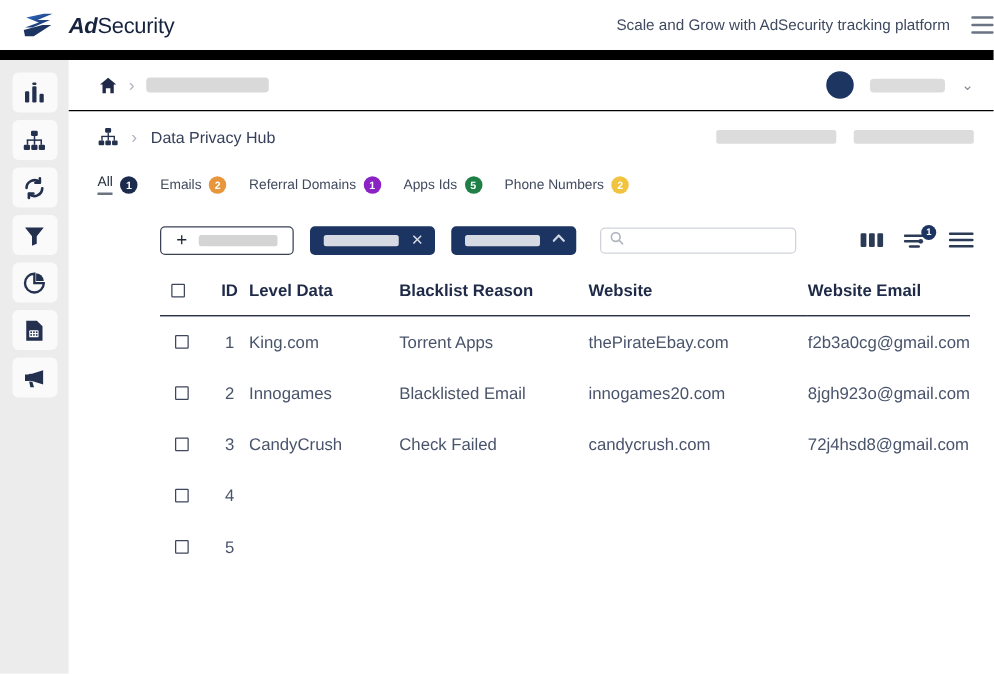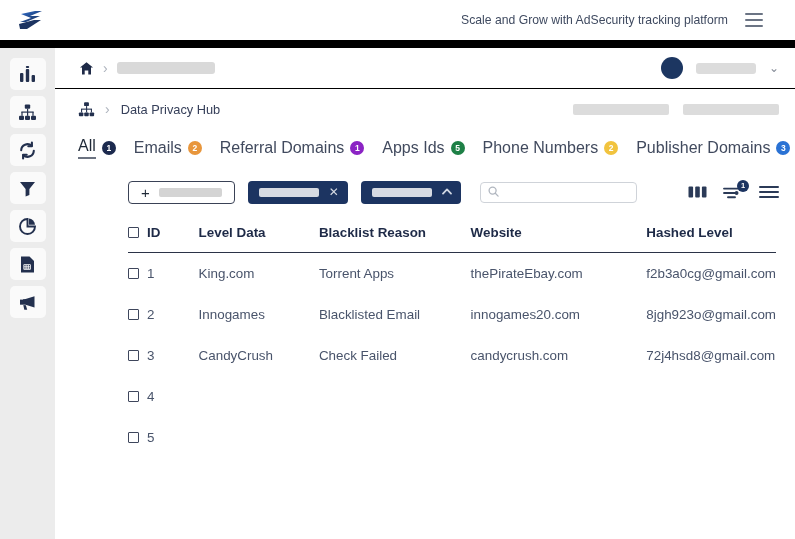--- a/index.html
+++ b/index.html
@@ -15,21 +15,21 @@
   .brandbar {
     position: absolute; top: 0; left: 0; width: 795px; height: 40px;
     background: #ffffff; display: flex; align-items: center;
   }
   .brand-left { display: flex; align-items: center; gap: 11px; padding-left: 18px; }
   .logo-mark { width: 26px; height: 22px; display: block; }
   .brand-name { font-size: 17.5px; color: #17233e; letter-spacing: -.2px; }
   .brand-name b { font-weight: bold; font-style: italic; }
   .brand-name span { font-weight: normal; }
   .brand-right {
-    margin-left: auto; display: flex; align-items: center; gap: 17px; padding-right: 32px;
+    margin-left: auto; display: flex; align-items: center; gap: 17px; padding-right: 0;
   }
   .brand-tagline { font-size: 12.2px; color: #3f4a60; }
   .hamburger-top { width: 18px; height: 14px; display:flex; flex-direction: column; justify-content: space-between; cursor: pointer; }
   .hamburger-top i { display: block; height: 2px; background: #6b7484; border-radius: 1px; }
 
   
   .blackband {
     position: absolute; top: 40px; left: 0; width: 795px; height: 8px; background: #000;
   }
 
@@ -71,21 +71,21 @@
   }
   .sec-icon { display: flex; margin-right: 10px; }
   .sec-sep { color: #adb3bd; font-size: 14px; margin-right: 11px; }
   .sec-title { font-size: 12.8px; color: #37405a; }
   .sectionbar-right { margin-left: auto; display: flex; gap: 14px; }
   .skel-sec { width: 96px; height: 11px; background: #dcdcdc; border-radius: 2px; }
 
   
   .tabs { display: flex; align-items: center; gap: 18px; padding: 3px 0 0 23px; height: 34px; }
   .tab { display: flex; align-items: center; gap: 6px; cursor: pointer; }
-  .tab-label { font-size: 16px; color: #414a5e; }
+  .tab-label { font-size: 11px; color: #414a5e; }
   .tab.active .tab-label { color: #1f2937; border-bottom: 2px solid #6b7280; padding-bottom: 2px; }
   .badge {
     min-width: 14px; height: 14px; padding: 0 3px; border-radius: 50%;
     color: #fff; font-size: 8.5px; font-weight: bold;
     display: flex; align-items: center; justify-content: center;
   }
 
   
   .toolbar { display: flex; align-items: center; padding: 12px 16px 0 73px; height: 46px; }
   .btn-add {
@@ -123,21 +123,21 @@
   table { width: 100%; border-collapse: collapse; }
   thead th {
     text-align: left; font-size: 13.4px; color: #1e2a47; font-weight: bold;
     padding: 6px 0 12px 0; border-bottom: 1px solid #2b3347;
   }
   thead th.c-id { width: 72px; }
   thead th.c-level { width: 122px; }
   thead th.c-reason { width: 155px; }
   thead th.c-site { width: 178px; margin-left: 29px; }
   tbody td { font-size: 13.4px; color: #49546b; padding: 13px 0 13px 0; vertical-align: middle; }
-  .idcell { display: flex; align-items: center; gap: 8px; }
+  .idcell { display: flex; align-items: center; gap: 29px; justify-content: center; }
   .chk {
     width: 11px; height: 11px; border: 1.4px solid #3e465c; border-radius: 1px;
     background: #fff; cursor: pointer; display: inline-block; flex: none;
   }
   .skel-cell { height: 17px; background: #c4c4c4; border-radius: 3px; }
   .w-level { width: 101px; }
   .w-reason { width: 135px; }
   .w-site  { width: 158px; }
   .w-email { width: 162px; }
 </style>
@@ -153,20 +153,23 @@
           <defs>
               <linearGradient id="lg" x1="0" y1="0" x2="1" y2="1">
             <stop offset="0" stop-color="#2f6fd0"></stop>
                 <stop offset="1" stop-color="#16264a"></stop>
           </linearGradient>
             </defs>
           <path d="M3 5 L17 2 L24 2 L12 7 L22 7 L8 13 L2 13 L13 9 Z" fill="url(#lg)"></path>
           <path d="M1 15 L16 11 L23 11 L9 20 L2 20 Z" fill="#1c3461"></path>
         </svg>
       </span>
+      <div class="brand-name">
+        <b>Ad</b><span>Security</span>
+      </div>
     </div>
     <div class="brand-right">
       <div class="brand-tagline">Scale and Grow with AdSecurity tracking platform</div>
       <div class="hamburger-top">
         <i></i>
           <i></i>
           <i></i>
       </div>
     </div>
   </div>
@@ -303,24 +306,20 @@
         <span class="tab-label">Referral Domains</span>
         <span class="badge" style="background:#8b23c4">1</span>
       </div>
       <div class="tab">
         <span class="tab-label">Apps Ids</span>
         <span class="badge" style="background:#1e8046">5</span>
       </div>
       <div class="tab">
         <span class="tab-label">Phone Numbers</span>
         <span class="badge" style="background:#f1c33e">2</span>
-      </div>
-      <div class="tab">
-        <span class="tab-label">Publisher Domains</span>
-        <span class="badge" style="background:#2a72d4">3</span>
       </div>
     </div>
 
     <div class="toolbar">
       <div class="btn-add">
         <span class="plus">+</span>
         <span class="skel-btn"></span>
       </div>
       <div class="btn-pill">
         <span class="skel-pill"></span>
@@ -376,21 +375,21 @@
           <tr>
             <th class="c-id">
               <span class="idcell">
                 <span class="chk"></span>
                 <span>ID</span>
               </span>
             </th>
             <th class="c-level">Level Data</th>
             <th class="c-reason">Blacklist Reason</th>
             <th class="c-site">Website</th>
-            <th class="c-email">Hashed Level</th>
+            <th class="c-email">Website Email</th>
           </tr>
         </thead>
         <tbody>
           <tr>
             <td>
               <span class="idcell">
                   <span class="chk"></span>
               <span>1</span>
                 </span>
             </td>

